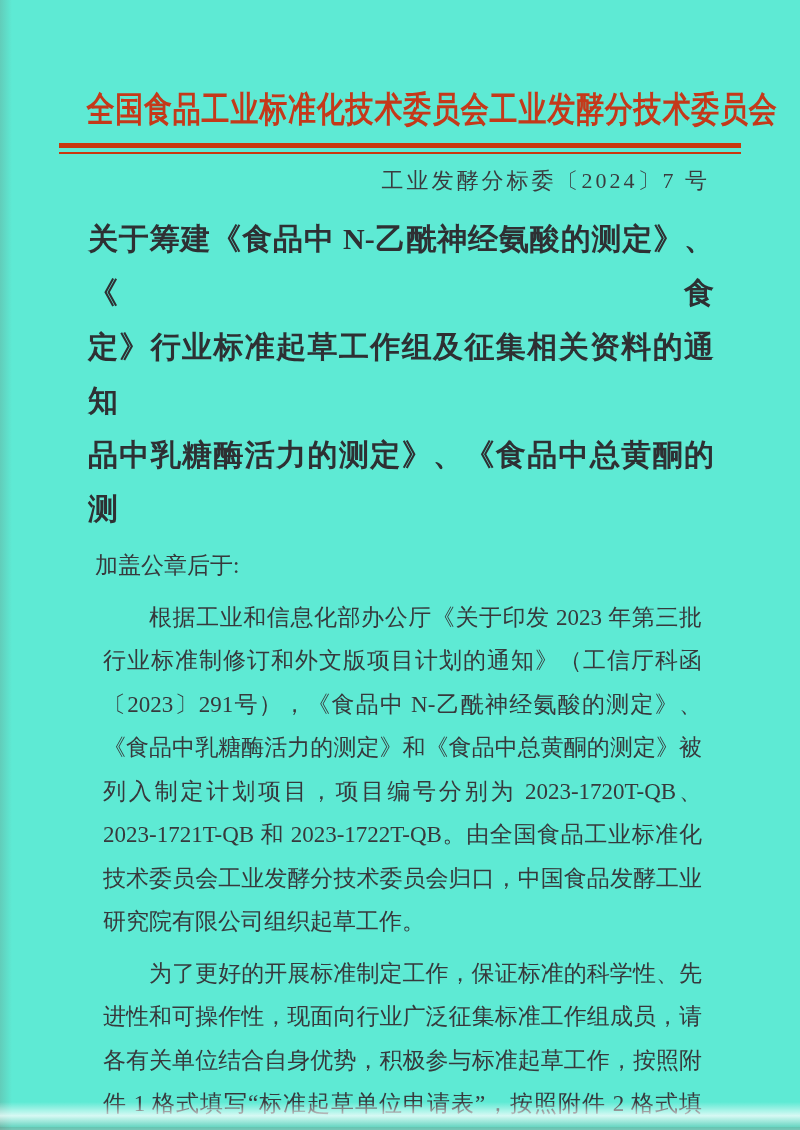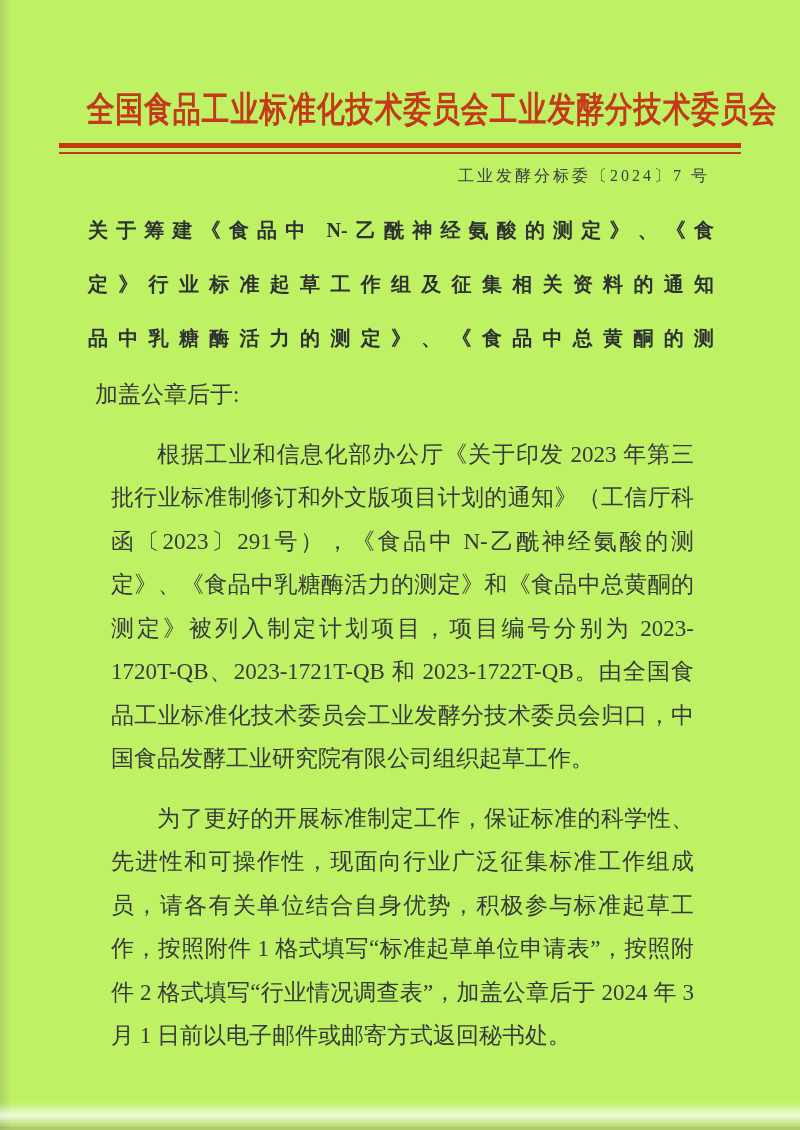--- a/index.html
+++ b/index.html
@@ -2,21 +2,21 @@
 <html><head>
 <meta charset="utf-8">
 <style>
   * { margin: 0; padding: 0; box-sizing: border-box; }
   html, body { background: #888; }
   .page {
     position: relative;
     width: 800px;
     height: 1130px;
     margin: 0 auto;
-    background: #bef264;
+    background: #5eead4;
     font-family: "Liberation Serif", "DejaVu Serif", serif;
     color: #37393c;
     overflow: hidden;
   }
   
   .edge-left {
     position: absolute; left: 0; top: 0; width: 12px; height: 100%;
     background: linear-gradient(90deg, rgba(110,100,92,0.22), rgba(110,100,92,0));
     pointer-events: none;
   }
@@ -41,41 +41,41 @@
   .red-rule {
     margin: 10px 59px 0 59px;
     height: 11px;
     border-top: 5px solid #c8380f;
     border-bottom: 2px solid #c8380f;
   }
   .doc-number {
     margin-top: 12px;
     padding-right: 90px;
     text-align: right;
-    font-size: 16px;
+    font-size: 22px;
     letter-spacing: 3px;
     color: #3a3c3f;
   }
   .doc-title {
     margin: 16px 86px 0 88px;
-    font-size: 20px;
+    font-size: 30px;
     font-weight: bold;
     line-height: 54px;
     color: #2e3033;
   }
   .title-line { text-align: justify; text-align-last: justify; }
 
   .body-text {
     margin: 8px 90px 0 95px;
     font-size: 23px;
     line-height: 43.5px;
     text-align: justify;
     color: #37393c;
   }
-  .para { text-indent: 2em; margin: 16px; }
+  .para { text-indent: 2em; margin: 8px; }
 </style>
 </head>
 <body>
 
 <div class="page">
   <div class="edge-left"></div>
 
   <div class="header">
     <span class="committee">全国食品工业标准化技术委员会工业发酵分技术委员会</span>
   </div>

